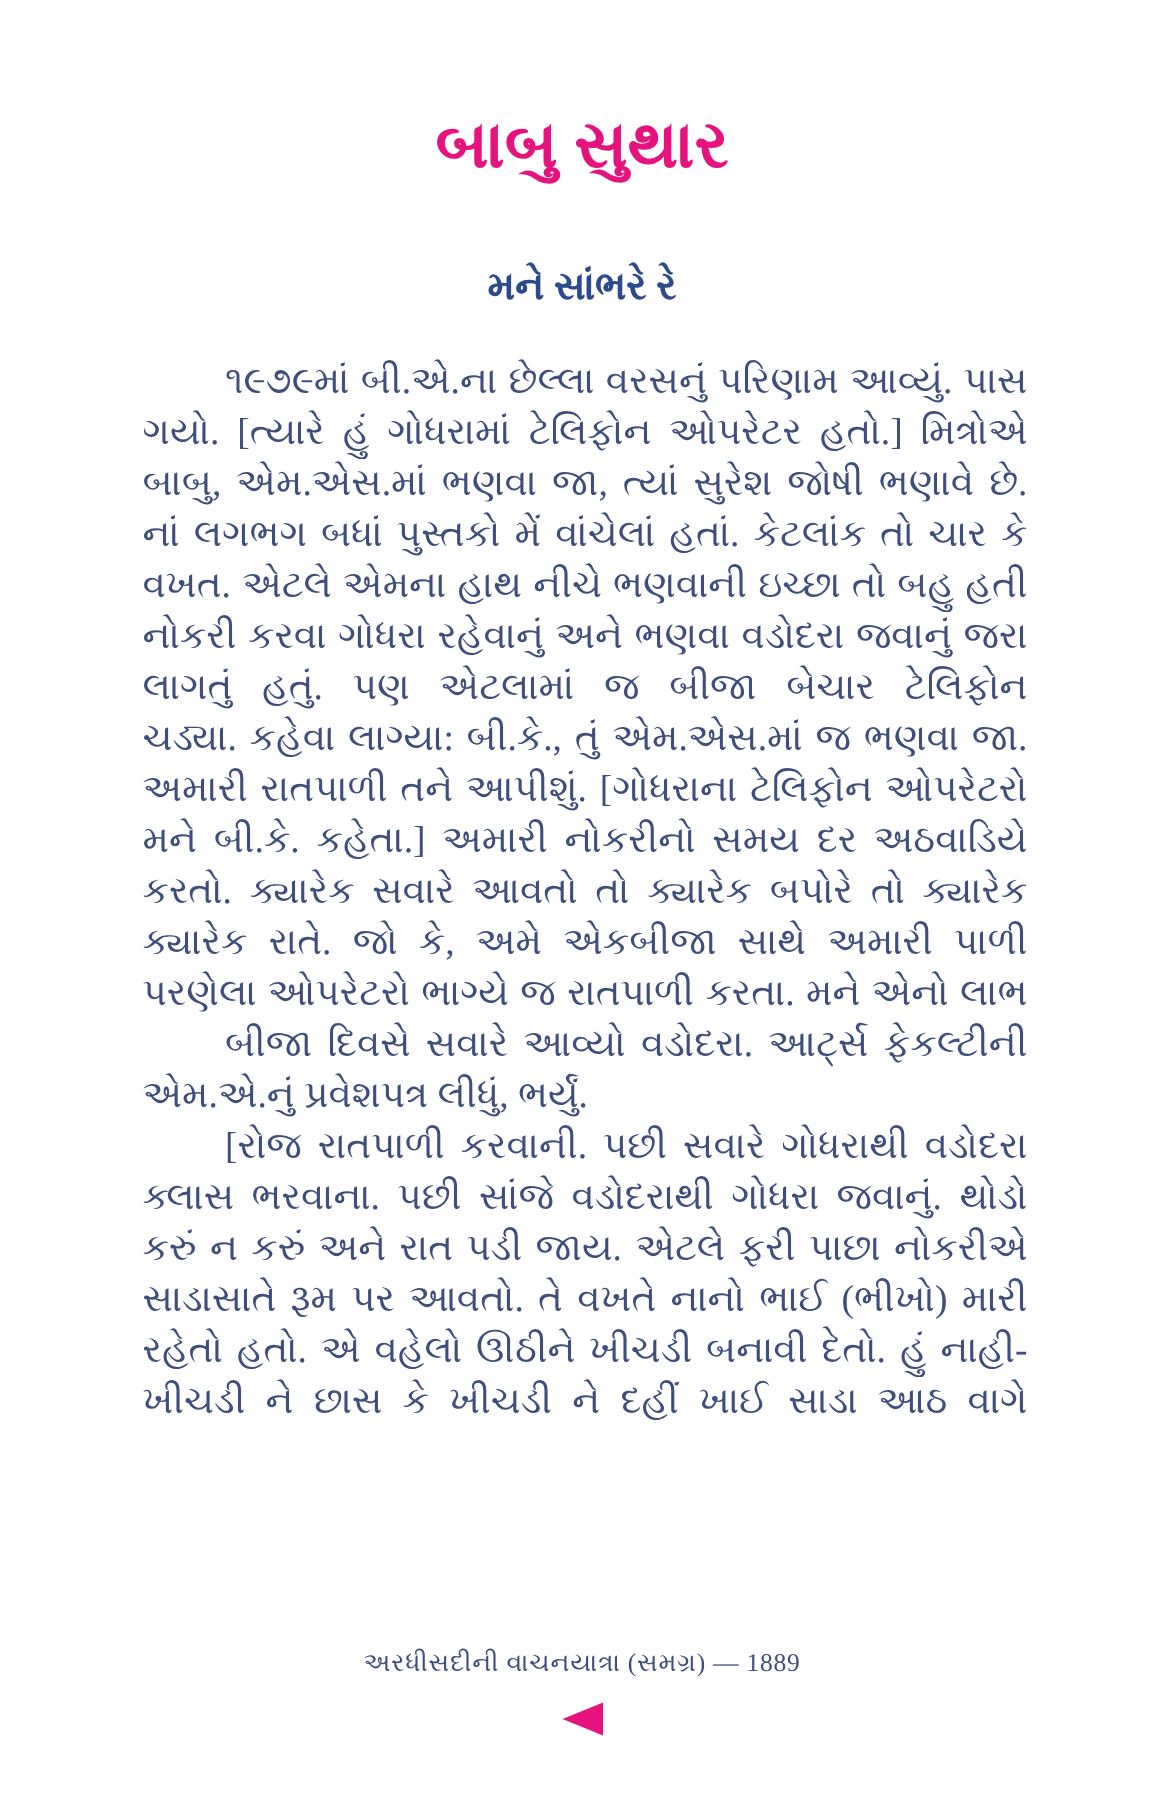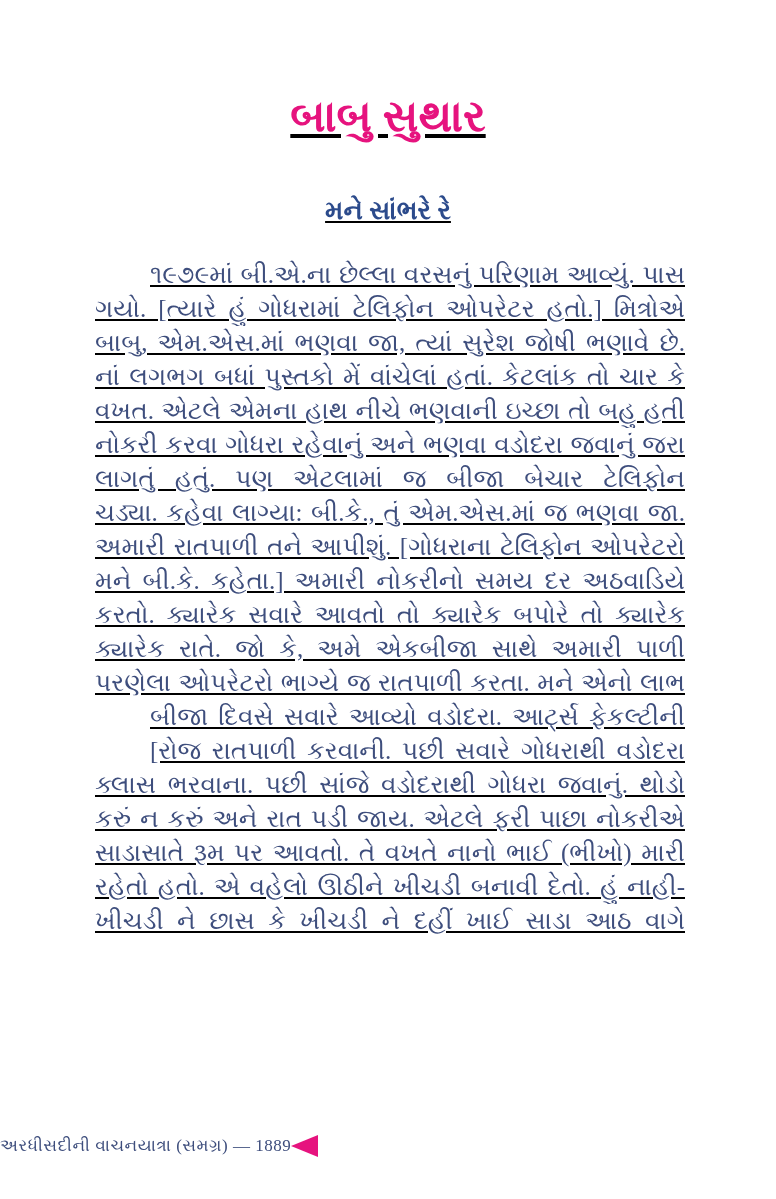--- a/index.html
+++ b/index.html
@@ -10,22 +10,21 @@
   }
   html,body{margin:0;padding:0;background:#888;}
   .page{
     width:776px;height:1199px;
     background:var(--bg);
     margin:0 auto;
     position:relative;
     font-family:"Liberation Serif", serif;
     overflow:hidden;
     box-sizing:border-box;
-    padding-top:92px;
-    text-decoration:underline;
+    padding-top:72px;
   }
   .author{
     text-align:center;
     color:var(--accent);
     font-size:44px;
     font-weight:bold;
     line-height:1.15;
     margin:0;
   }
   .story-title{
@@ -49,22 +48,23 @@
     height:34px;
     overflow:hidden;
   }
   .line.indent{ padding-left:55px; }
   .line.flush-left{ text-align-last:left; }
   .footer{
     position:absolute;
     left:0;right:0;
     bottom:42px;
     display:flex;
+    flex-direction:column;
     align-items:center;
-    gap:0;
+    gap:16px;
   }
   .footer-caption{
     color:var(--ink);
     font-size:17px;
     letter-spacing:0.5px;
   }
   .prev-btn{
     background:none;border:none;padding:0;cursor:pointer;
     display:block;line-height:0;
   }
@@ -96,20 +96,21 @@
         <div class="line">લાગતું હતું. પણ એટલામાં જ બીજા બેચાર ટેલિફોન ઓપરેટરો આવી</div>
         <div class="line">ચડ્યા. કહેવા લાગ્યા: બી.કે., તું એમ.એસ.માં જ ભણવા જા. અમે</div>
         <div class="line">અમારી રાતપાળી તને આપીશું. [ગોધરાના ટેલિફોન ઓપરેટરો ત્યારે</div>
         <div class="line">મને બી.કે. કહેતા.] અમારી નોકરીનો સમય દર અઠવાડિયે બદલાયા</div>
         <div class="line">કરતો. ક્યારેક સવારે આવતો તો ક્યારેક બપોરે તો ક્યારેક સાંજે તો</div>
         <div class="line">ક્યારેક રાતે. જો કે, અમે એકબીજા સાથે અમારી પાળી બદલી શકતા.</div>
         <div class="line">પરણેલા ઓપરેટરો ભાગ્યે જ રાતપાળી કરતા. મને એનો લાભ મળી</div>
       </div>
       <div class="para">
         <div class="line indent">બીજા દિવસે સવારે આવ્યો વડોદરા. આર્ટ્સ ફેકલ્ટીની ઓફિસમાંથી</div>
+        <div class="line flush-left">એમ.એ.નું પ્રવેશપત્ર લીધું, ભર્યું.</div>
       </div>
       <div class="para">
         <div class="line indent">[રોજ રાતપાળી કરવાની. પછી સવારે ગોધરાથી વડોદરા આવવાનું,</div>
         <div class="line">ક્લાસ ભરવાના. પછી સાંજે વડોદરાથી ગોધરા જવાનું. થોડો આરામ</div>
         <div class="line">કરું ન કરું અને રાત પડી જાય. એટલે ફરી પાછા નોકરીએ જવાનું.</div>
         <div class="line">સાડાસાતે રૂમ પર આવતો. તે વખતે નાનો ભાઈ (ભીખો) મારી સાથે</div>
         <div class="line">રહેતો હતો. એ વહેલો ઊઠીને ખીચડી બનાવી દેતો. હું નાહી-ધોઈ,</div>
         <div class="line">ખીચડી ને છાસ કે ખીચડી ને દહીં ખાઈ સાડા આઠ વાગે સાઇકલ</div>
       </div>
     </div>

